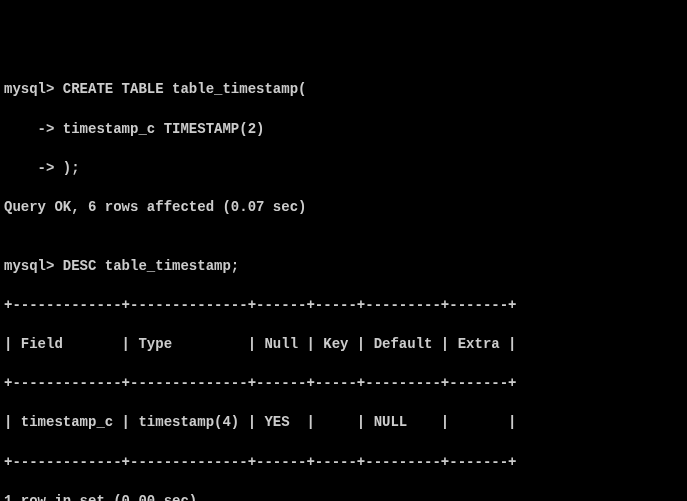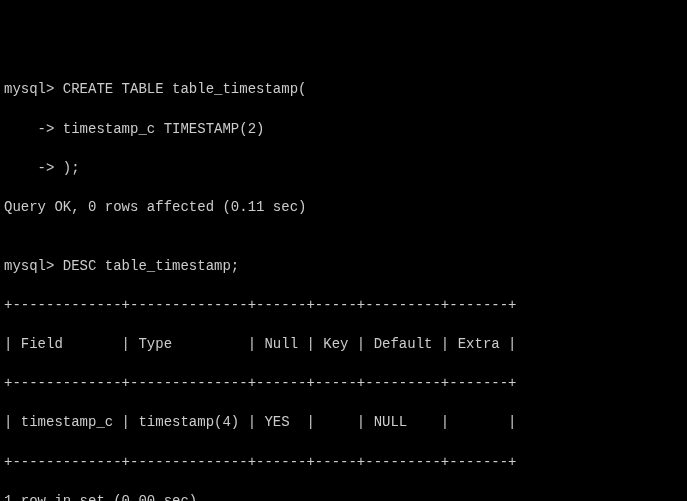--- a/index.html
+++ b/index.html
@@ -8,31 +8,31 @@
       color: #cccccc;
       font-family: Consolas, 'Courier New', monospace;
       font-size: 14px;
       line-height: 1.4;
       padding: 2px 4px;
       white-space: pre;
       width: 687px;
       height: 501px;
       overflow: hidden;
     }
-    .line { display: block; }
+    .line { display: block; font-weight: bold; }
   </style>
 </head>
 <body>
 
 
 
 <span class="line">mysql&gt; CREATE TABLE table_timestamp(</span>
 <span class="line">    -&gt; timestamp_c TIMESTAMP(2)</span>
 <span class="line">    -&gt; );</span>
-<span class="line">Query OK, 0 rows affected (0.11 sec)</span>
+<span class="line">Query OK, 6 rows affected (0.07 sec)</span>
 <span class="line"></span>
 <span class="line">mysql&gt; DESC table_timestamp;</span>
 <span class="line">+-------------+--------------+------+-----+---------+-------+</span>
 <span class="line">| Field       | Type         | Null | Key | Default | Extra |</span>
 <span class="line">+-------------+--------------+------+-----+---------+-------+</span>
 <span class="line">| timestamp_c | timestamp(4) | YES  |     | NULL    |       |</span>
 <span class="line">+-------------+--------------+------+-----+---------+-------+</span>
 <span class="line">1 row in set (0.00 sec)</span>
 <span class="line"></span>
 

